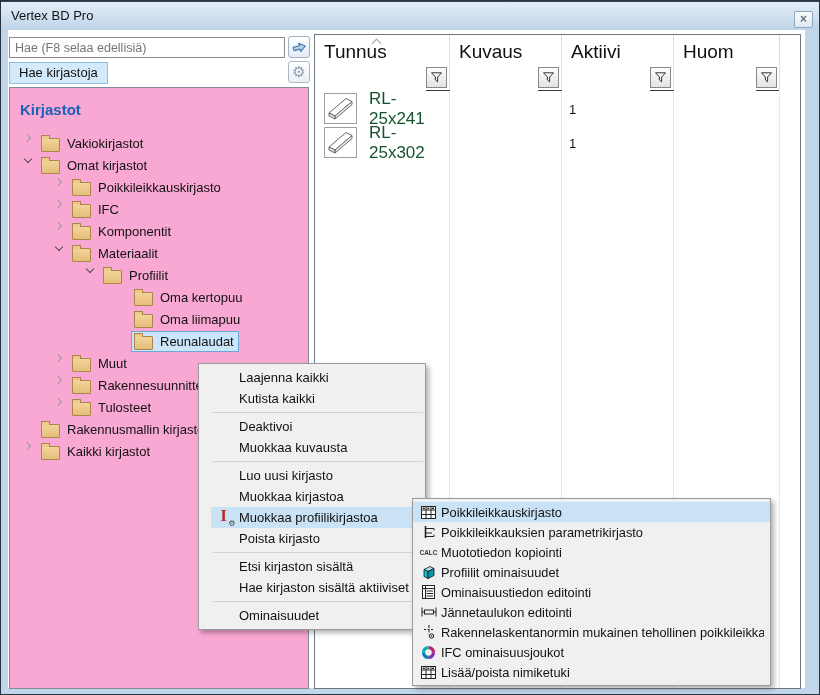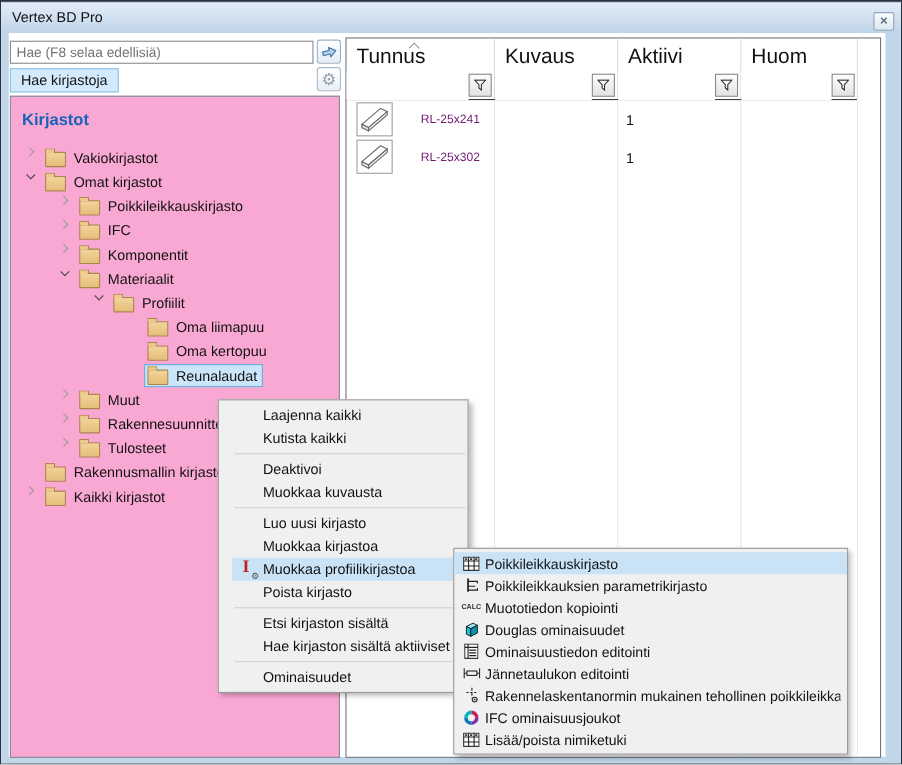--- a/index.html
+++ b/index.html
@@ -35,21 +35,21 @@
   .hcell{box-sizing:border-box;border-right:1px solid #d7dde3;position:relative;font-size:19px;color:#111;padding-left:9px;line-height:34px;}
   .sort-up{position:absolute;left:58px;top:5px;width:6px;height:6px;border-left:1.4px solid #98a2ac;border-top:1.4px solid #98a2ac;transform:rotate(45deg);}
   #filter-row{position:absolute;left:0;top:30px;right:21px;height:25px;display:flex;border-bottom:1px solid #3c3c3c;box-sizing:content-box;}
   .fcell{box-sizing:border-box;border-right:1px solid #d7dde3;display:flex;align-items:center;justify-content:flex-end;background:#fff;}
   .filter-input{flex:1;height:100%;border:none;outline:none;min-width:10px;font-family:inherit;}
   .funnel-btn{width:21px;height:21px;margin:1px 2px 1px 0;box-sizing:border-box;background:linear-gradient(#fdfdfd,#e3e3e3);border:1px solid #888;display:flex;align-items:center;justify-content:center;flex:none;}
   .grid-line{position:absolute;top:56px;bottom:0;width:1px;background:#e3eaf1;}
   #rows-area{position:absolute;left:0;top:57px;right:0;}
   .t-row{height:34px;display:flex;align-items:center;position:relative;}
   .icon-box{position:absolute;left:9px;top:1px;width:33px;height:31px;box-sizing:border-box;border:1px solid #9aa0a6;background:#fff;display:flex;align-items:center;justify-content:center;}
-  .cell-tunnus{padding-left:54px;width:135px;box-sizing:border-box;font-size:11px;color:#701a75;text-align:center;}
+  .cell-tunnus{padding-left:54px;width:135px;box-sizing:border-box;font-size:17px;color:#14532d;}
   .cell-kuvaus{width:112px;box-sizing:border-box;font-size:13px;}
   .cell-aktiivi{width:112px;box-sizing:border-box;padding-left:7px;font-size:13px;color:#111;}
   .cell-huom{width:106px;box-sizing:border-box;font-size:13px;}
   
   .menu{position:absolute;background:#f0f0f0;border:1px solid #9b9b9b;box-shadow:3px 3px 5px rgba(0,0,0,0.30);padding:3px 0;z-index:10;}
   #context-menu{left:197px;top:362px;width:214px;padding-left:12px;}
   #profile-submenu{left:411px;top:497px;width:357px;}
   .menu-item{height:21px;display:flex;align-items:center;padding:0 6px 0 3px;font-size:13px;color:#111;white-space:nowrap;}
   .menu-item.hl{background:#c9e2f5;}
   .mi-icon{width:25px;flex:none;display:flex;align-items:center;justify-content:center;}
@@ -134,28 +134,28 @@
           <span class="chev open"></span>
           <span class="item-body">
             <span class="folder"></span>
             <span>Profiilit</span>
           </span>
         </div>
         <div class="tree-row" style="padding-left: 103px;">
           <span class="chev none"></span>
           <span class="item-body">
             <span class="folder"></span>
-            <span>Oma liimapuu</span>
+            <span>Oma kertopuu</span>
           </span>
         </div>
         <div class="tree-row" style="padding-left: 103px;">
           <span class="chev none"></span>
           <span class="item-body">
             <span class="folder"></span>
-            <span>Oma kertopuu</span>
+            <span>Oma liimapuu</span>
           </span>
         </div>
         <div class="tree-row" style="padding-left: 103px;">
           <span class="chev none"></span>
           <span class="item-body selected">
             <span class="folder"></span>
             <span>Reunalaudat</span>
           </span>
         </div>
         <div class="tree-row" style="padding-left: 41px;">
@@ -363,21 +363,21 @@
         <span class="mi-label">Muototiedon kopiointi</span>
       </div>
       <div class="menu-item">
         <span class="mi-icon">
           <svg width="15" height="15" viewBox="0 0 15 15">
             <path d="M3 4.5 L9 1.5 L13 3.5 L7 6.5 Z" fill="#9fe8f0" stroke="#111" stroke-width="0.8"></path>
             <path d="M3 4.5 L7 6.5 L7 13.5 L3 11.5 Z" fill="#18c0d8" stroke="#111" stroke-width="0.8"></path>
             <path d="M7 6.5 L13 3.5 L13 10.5 L7 13.5 Z" fill="#0894ac" stroke="#111" stroke-width="0.8"></path>
           </svg>
         </span>
-        <span class="mi-label">Douglas ominaisuudet</span>
+        <span class="mi-label">Profiilit ominaisuudet</span>
       </div>
       <div class="menu-item">
         <span class="mi-icon">
           <svg width="13" height="14" viewBox="0 0 13 14">
             <rect x="0.5" y="0.5" width="12" height="13" fill="#fff" stroke="#222"></rect>
             <line x1="3.5" y1="0.5" x2="3.5" y2="13.5" stroke="#222"></line>
             <line x1="0.5" y1="3.5" x2="12.5" y2="3.5" stroke="#222"></line>
             <line x1="4.5" y1="6" x2="11" y2="6" stroke="#222"></line>
             <line x1="4.5" y1="8.5" x2="11" y2="8.5" stroke="#222"></line>
             <line x1="4.5" y1="11" x2="11" y2="11" stroke="#222"></line>

